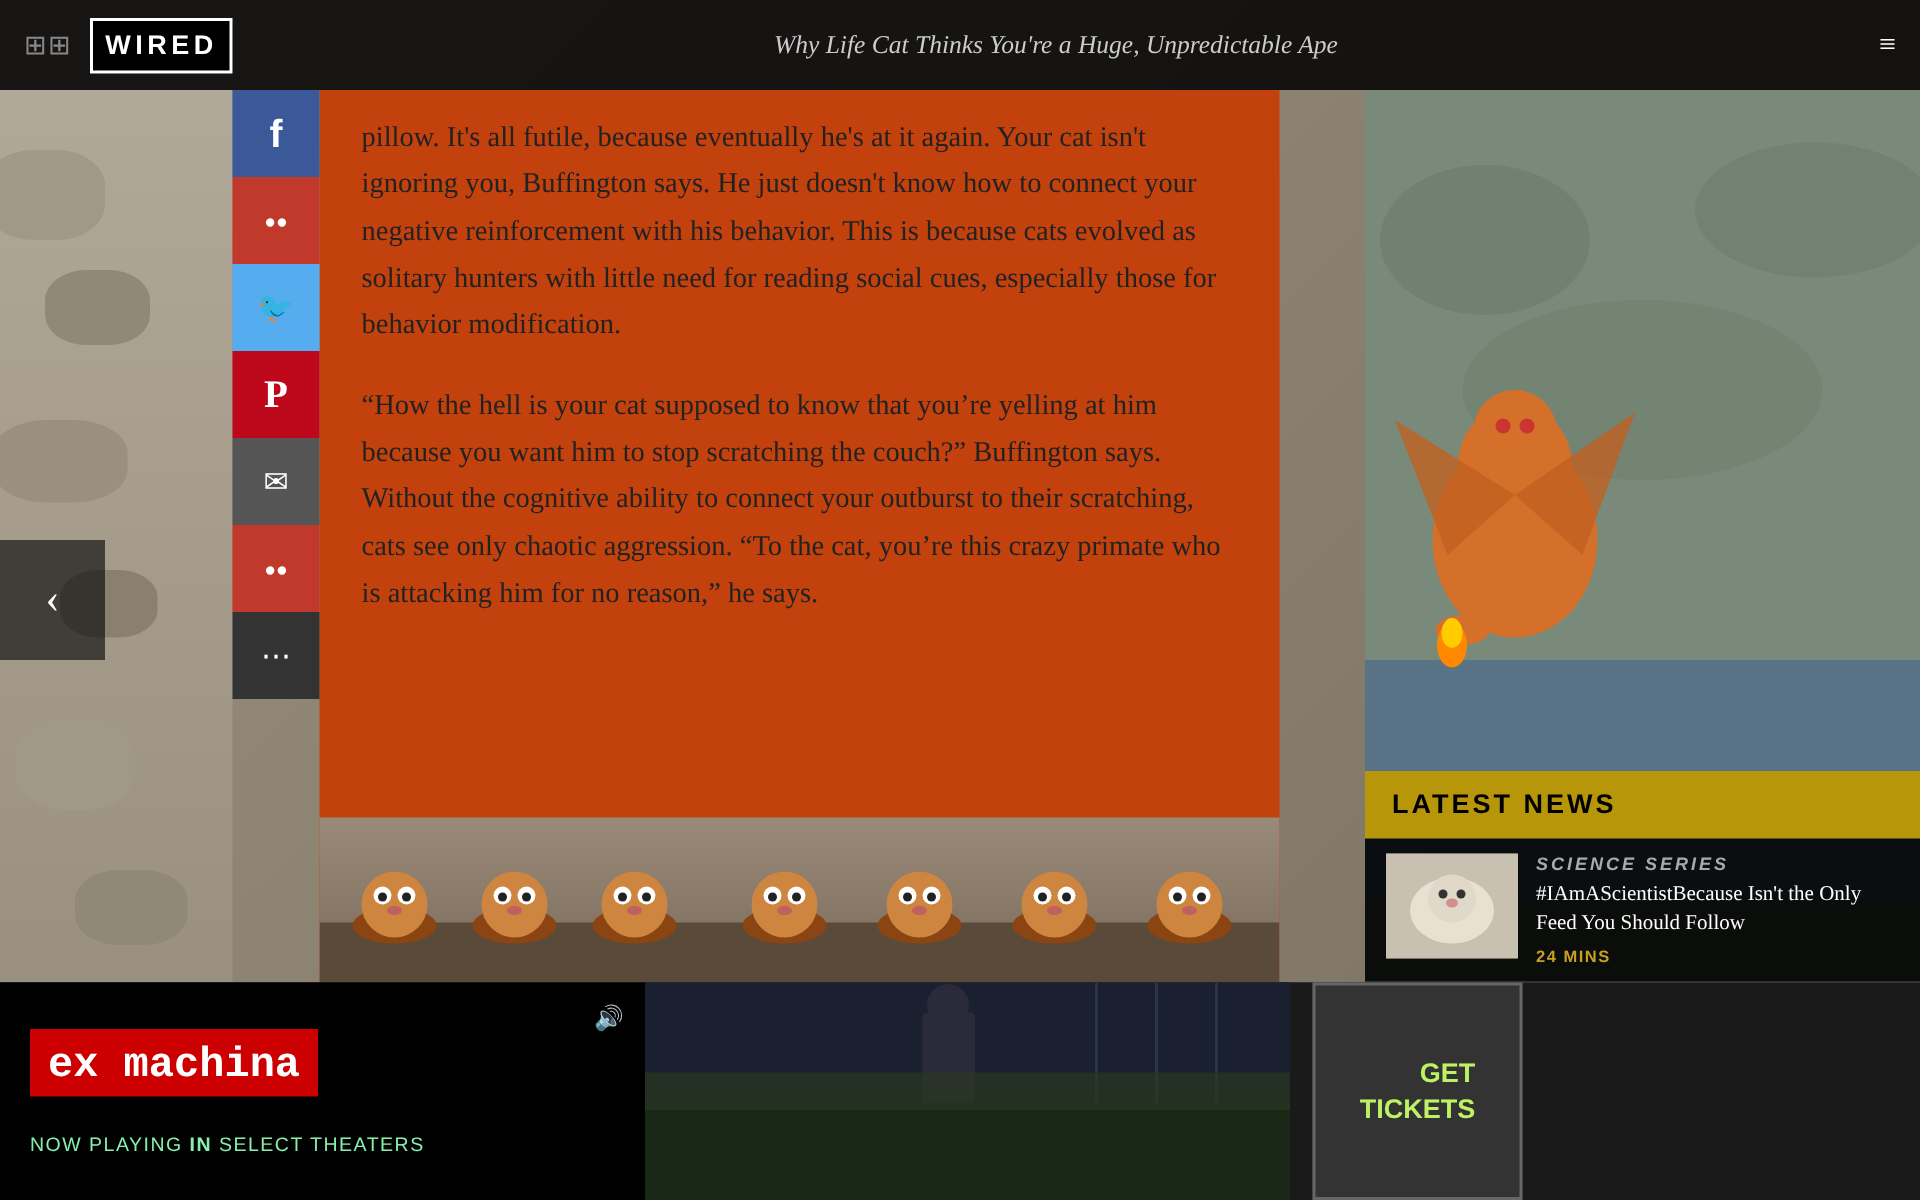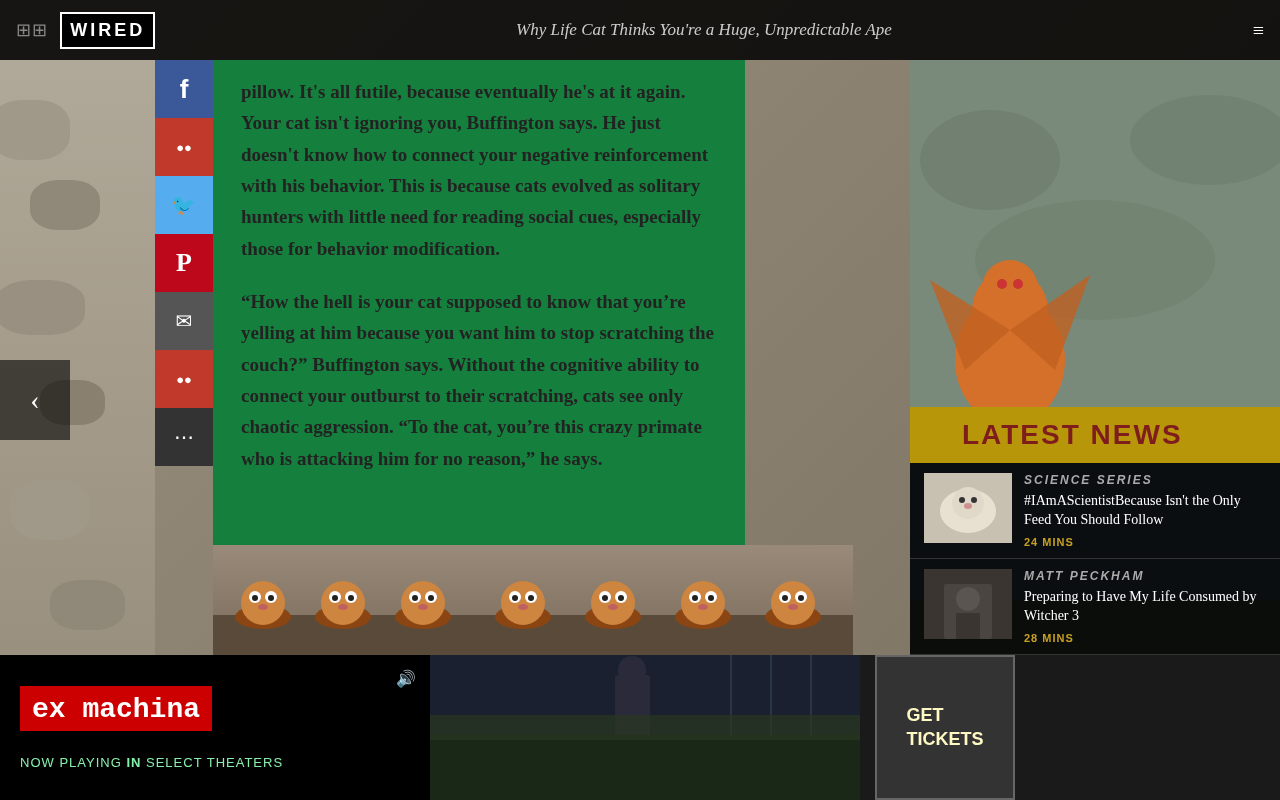--- a/index.html
+++ b/index.html
@@ -104,26 +104,25 @@
       z-index: 50;
       color: #fff;
       font-size: 28px;
     }
 
     
     .article-main {
       position: absolute;
       left: 213px;
       top: 60px;
-      width: 532px;
+      width: 640px;
       bottom: 145px;
-      background: #15803d;
+      background: #c2410c;
       overflow: hidden;
       z-index: 30;
-      font-weight: bold;
     }
 
     .article-content {
       padding: 16px 28px 20px 28px;
       font-family: Georgia, serif;
       font-size: 19px;
       line-height: 1.65;
       color: #222;
     }
 
@@ -157,27 +156,26 @@
       background: rgba(0,0,0,0.88);
       padding: 0;
     }
 
     .latest-news-header {
       background: #b8960a;
       padding: 12px 18px;
     }
 
     .latest-news-title {
-      color: #7f1d1d;
+      color: #000000;
       font-family: 'Arial Black', Impact, sans-serif;
-      font-size: 28px;
+      font-size: 18px;
       font-weight: 900;
       letter-spacing: 2px;
       text-transform: uppercase;
-      margin-left: 34px;
     }
 
     .news-item {
       display: flex;
       padding: 10px 14px;
       border-bottom: 1px solid #333;
       align-items: flex-start;
       gap: 12px;
     }
 
@@ -316,25 +314,25 @@
       border: 2px solid #666;
       display: flex;
       align-items: center;
       justify-content: center;
       cursor: pointer;
       flex-shrink: 0;
       position: relative;
     }
 
     .get-tickets-text {
-      color: #fef9c3;
+      color: #bef264;
       font-family: Arial, sans-serif;
       font-size: 18px;
       font-weight: bold;
-      text-align: left;
+      text-align: right;
       text-transform: uppercase;
       line-height: 1.3;
     }
 
     
     .rocks-bg {
       position: absolute;
       top: 60px;
       left: 0;
       width: 155px;
@@ -537,35 +535,20 @@
           <ellipse cx="44" cy="33" rx="4" ry="3" fill="#d09090"></ellipse>
         </svg>
       </div>
       <div class="news-text-col">
         <div class="news-category">SCIENCE SERIES</div>
         <div class="news-headline">#IAmAScientistBecause Isn't the Only Feed You Should Follow</div>
         <div class="news-time">24 MINS</div>
       </div>
     </div>
 
-    <div class="news-item">
-      <div class="news-thumb-2" style="background:linear-gradient(135deg,#555,#333);overflow:hidden;">
-        <svg width="88" height="70" viewBox="0 0 88 70" xmlns="http://www.w3.org/2000/svg">
-          <rect width="88" height="70" fill="#3a3530"></rect>
-          <rect x="20" y="15" width="48" height="55" fill="#4a4540" rx="2"></rect>
-          <circle cx="44" cy="30" r="12" fill="#5a5550"></circle>
-          <rect x="32" y="44" width="24" height="26" fill="#3a3530"></rect>
-        </svg>
-      </div>
-      <div class="news-text-col">
-        <div class="news-category">MATT PECKHAM</div>
-        <div class="news-headline">Preparing to Have My Life Consumed by Witcher 3</div>
-        <div class="news-time">28 MINS</div>
-      </div>
-    </div>
   </div>
 </div>
 
 <div class="ad-banner">
   <div class="ad-inner">
 
     <div class="ad-left">
       <span class="ad-sound-icon">🔊</span>
       <div class="ex-machina-logo">
         <span style="font-family:'Courier New',monospace;font-size:28px;font-weight:bold;color:#fff;">ex machina</span>

